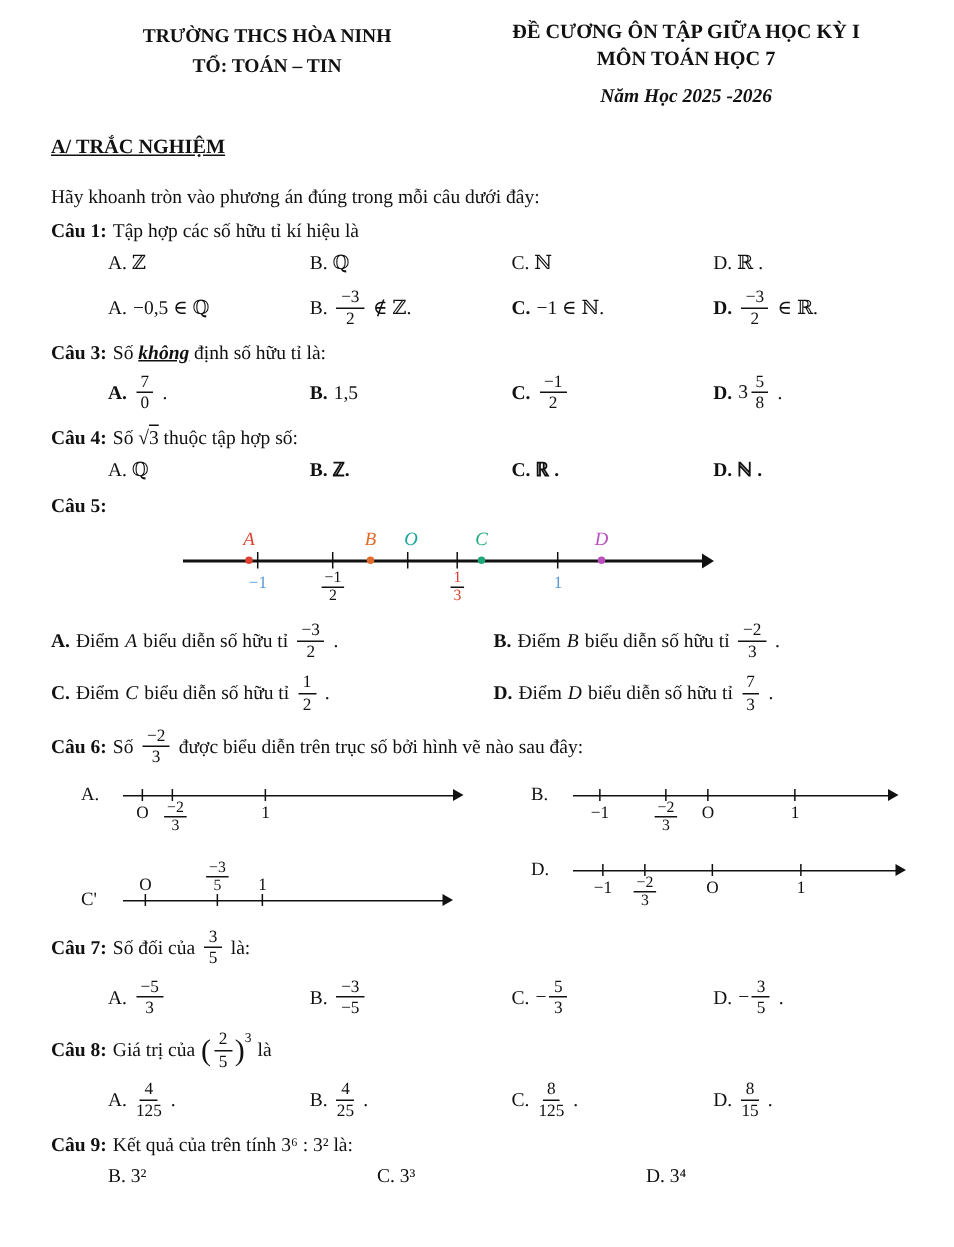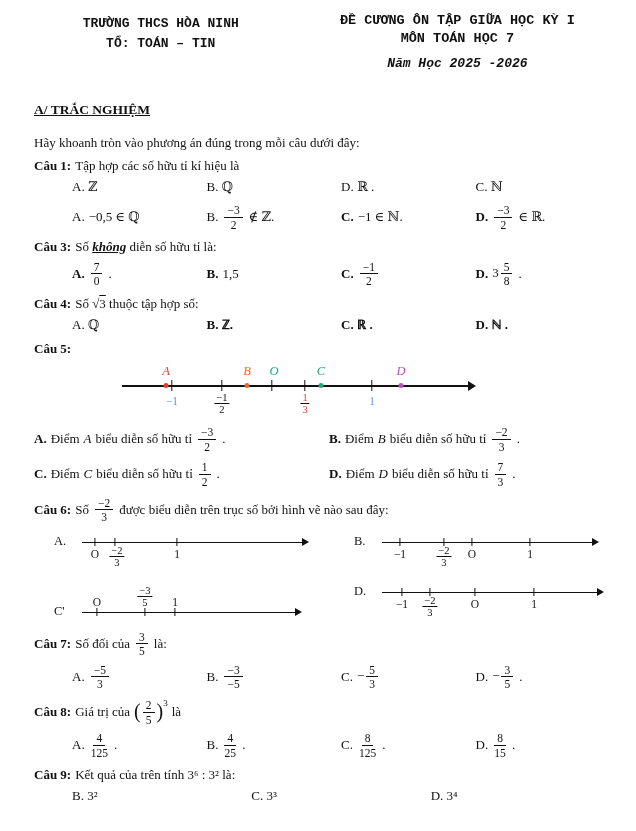--- a/index.html
+++ b/index.html
@@ -1,30 +1,30 @@
 <!DOCTYPE html>
 <html><head>
 <meta charset="utf-8">
 <style>
   *{box-sizing:border-box;}
   html,body{margin:0;padding:0;background:#fff;}
   .page{width:636px;height:831px;background:#fff;color:#111;overflow:hidden;
         font-family:"Liberation Serif","DejaVu Serif",serif;font-size:13px;line-height:1.3;
         padding:12px 26px 8px 34px;position:relative;}
   
-  .doc-header{display:flex;justify-content:space-between;font-family:Liberation Mono, monospace;}
+  .doc-header{display:flex;justify-content:flex-end;}
   .hdr-left{text-align:center;width:44%;padding-top:4px;}
   .school{font-weight:bold;}
   .dept{font-weight:bold;margin-top:3px;}
   .hdr-right{text-align:center;width:53%;}
   .title{font-weight:bold;font-size:13.5px;}
   .subtitle{font-weight:bold;font-size:13.5px;}
   .year{font-weight:bold;font-style:italic;margin-top:9px;}
   
-  .section-heading{font-weight:bold;text-decoration:underline;margin-top:28px;font-size:13.5px;}
+  .section-heading{font-weight:bold;text-decoration:underline;margin-top:16px;font-size:13.5px;}
   .instruction{margin-top:16px;}
   
   .q{margin-top:7px;}
   .q-head{display:flex;flex-wrap:wrap;align-items:center;column-gap:4px;}
   .q-label{font-weight:bold;}
   .opts{display:flex;align-items:center;padding-left:38px;margin-top:4px;}
   .opts .opt{flex:1;display:flex;align-items:center;column-gap:4px;}
   .opts2{display:grid;grid-template-columns:1.05fr 1fr;row-gap:6px;margin-top:10px;}
   .opts2 .opt{display:flex;align-items:center;column-gap:4px;flex-wrap:nowrap;}
   .bl{font-weight:bold;}
@@ -93,22 +93,22 @@
   <div class="instruction">Hãy khoanh tròn vào phương án đúng trong mỗi câu dưới đây:</div>
 
   <div class="q">
     <div class="q-head">
       <span class="q-label">Câu 1:</span>
       <span>Tập hợp các số hữu tỉ kí hiệu là</span>
     </div>
     <div class="opts">
       <span class="opt">A. ℤ</span>
       <span class="opt">B. ℚ</span>
+      <span class="opt">C. ℕ</span>
       <span class="opt">D. ℝ .</span>
-      <span class="opt">C. ℕ</span>
     </div>
   </div>
 
   <div class="q">
     <div class="opts">
       <span class="opt">
         <span>A.</span>
         <span>−0,5 ∈ ℚ</span>
       </span>
       <span class="opt">
@@ -130,21 +130,21 @@
             <span class="d">2</span>
           </span>
         <span>∈ ℝ.</span>
       </span>
     </div>
   </div>
 
   <div class="q">
     <div class="q-head">
       <span class="q-label">Câu 3:</span>
-      <span><span>Số</span> <span class="kiu">không</span> <span>diễn số hữu tỉ là:</span></span>
+      <span><span>Số</span> <span class="kiu">không</span> <span>định số hữu tỉ là:</span></span>
     </div>
     <div class="opts">
       <span class="opt">
         <span class="bl">A.</span>
         <span class="frac">
             <span class="n">7</span>
             <span class="d">0</span>
           </span>
         <span>.</span>
       </span>

